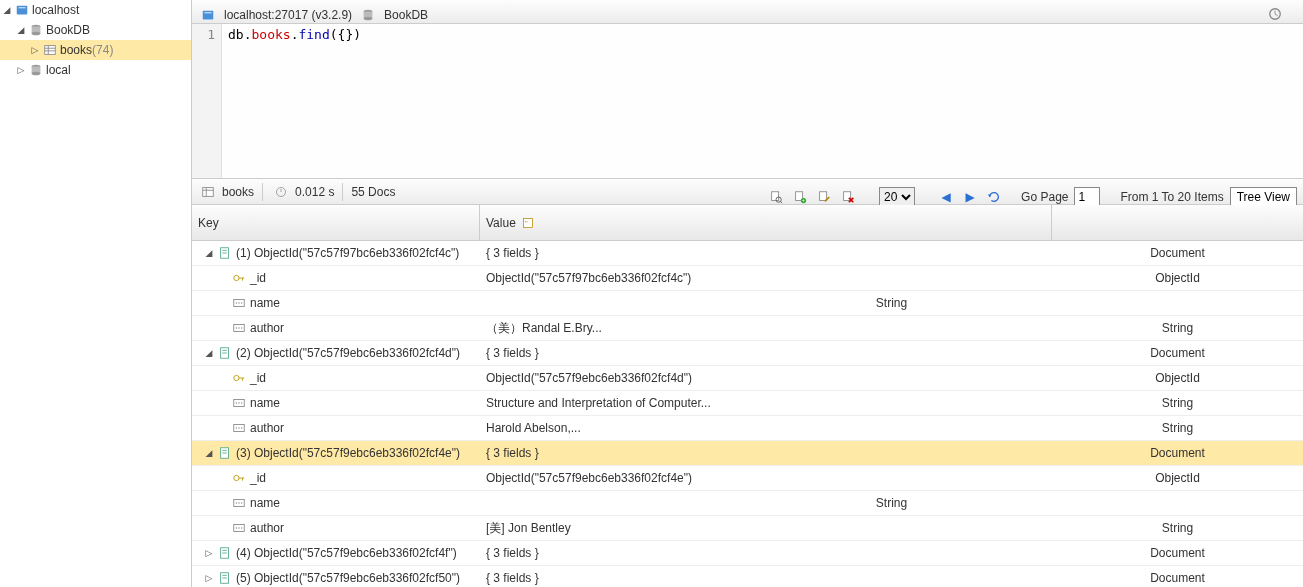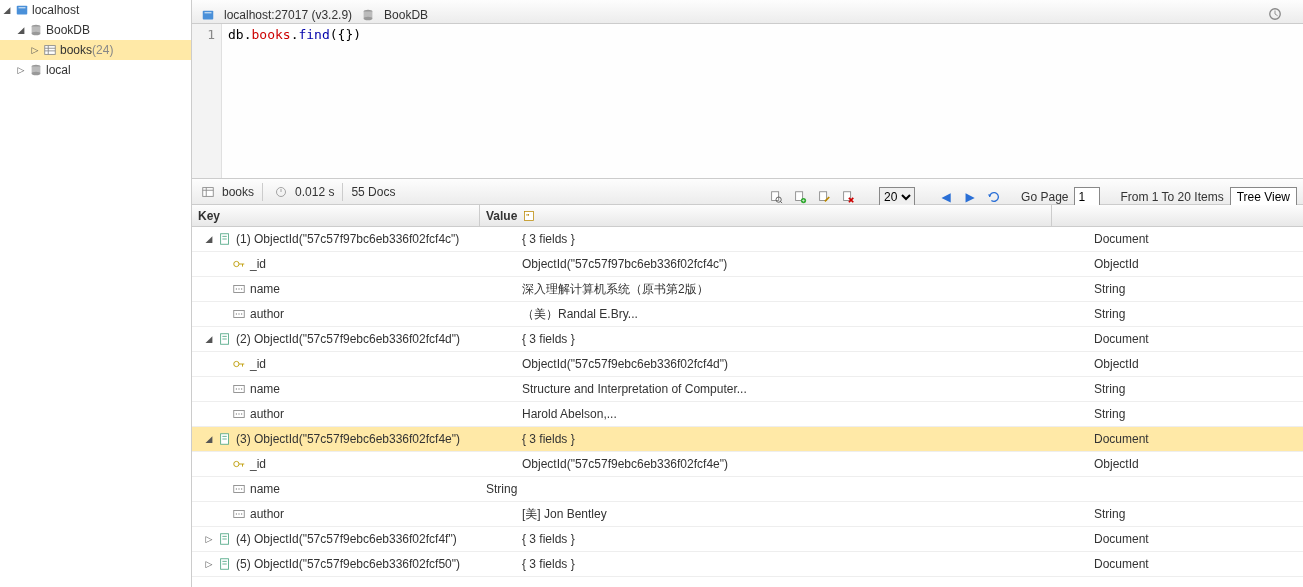--- a/index.html
+++ b/index.html
@@ -27,32 +27,32 @@
 .tok-fn { color: #00a; }
 .tok-paren { color: #000; }
 .status-bar { height: 26px; background: linear-gradient(#fdfdfd,#ececec); border-bottom: 1px solid #ccc; display: flex; align-items: center; padding: 0 6px; gap: 6px; }
 .status-left { display: flex; align-items: center; gap: 4px; }
 .sep { width: 1px; height: 18px; background: #ccc; margin: 0 4px; }
 .status-right { margin-left: auto; display: flex; align-items: center; gap: 6px; margin-top: 11px; }
 .icon-btn { width: 18px; height: 18px; display: flex; align-items: center; justify-content: center; cursor: pointer; }
 .pager-select { height: 20px; font-size: 12px; border: 1px solid #888; }
 .pager-input { width: 26px; height: 20px; font-size: 12px; text-align: left; padding: 0 3px; border: 1px solid #888; }
 .btn-outline { border: 1px solid #888; background: #fff; height: 20px; padding: 0 6px; font-size: 12px; cursor: pointer; }
-.table-header { display: flex; height: 22px; background: linear-gradient(#fdfdfd,#e8e8e8); border-bottom: 1px solid #ccc; font-weight: bold; }
+.table-header { display: flex; height: 36px; background: linear-gradient(#fdfdfd,#e8e8e8); border-bottom: 1px solid #ccc; }
 .th { border-right: 1px solid #ccc; padding: 3px 6px; display: flex; align-items: center; }
 .col-key { width: 288px; }
 .col-val { width: 572px; }
 .col-type { flex: 1; }
 .rows { flex: 1; overflow-y: auto; }
 .row { display: flex; height: 25px; align-items: center; border-bottom: 1px solid #eee; }
 .row.selected { background: #ffe9a7; }
 .cell { padding: 0 6px; display: flex; align-items: center; }
 .cell.key { width: 288px; }
-.cell.val { width: 572px; margin-left: 36px; }
-.cell.type { flex: 1; }
+.cell.val { width: 572px; }
+.cell.type { flex: 1; justify-content: center; }
 .row-toggle { width: 10px; font-size: 9px; color: #555; text-align: center; }
 .row-icon { width: 16px; height: 16px; margin: 0 3px; display: flex; align-items: center; justify-content: center; }
 .star-icon svg { fill: #f0c040; }
 .fav-text { color: #333; }
 .drop-tri { font-size: 8px; color: #444; margin-left: 2px; }
 .clock-icon svg { fill: #888; }
 .blue-disk svg { fill: #4a90d9; }
 .grey-disk svg { fill: #888; }
 </style>
 </head>
@@ -86,21 +86,21 @@
       <span class="tree-toggle">▷</span>
       <span class="tree-icon">
           <svg width="14" height="14" viewBox="0 0 16 16">
             <rect x="2" y="3" width="12" height="10" fill="#fff" stroke="#888"></rect>
             <line x1="2" y1="6" x2="14" y2="6" stroke="#888"></line>
             <line x1="2" y1="9" x2="14" y2="9" stroke="#888"></line>
             <line x1="6" y1="3" x2="6" y2="13" stroke="#888"></line>
           </svg>
         </span>
       <span class="tree-label">books</span>
-      <span class="tree-count">(24)</span>
+      <span class="tree-count">(74)</span>
     </div>
     <div class="tree-node ind1">
       <span class="tree-toggle">▷</span>
       <span class="tree-icon grey-disk">
           <svg width="14" height="14" viewBox="0 0 16 16">
             <ellipse cx="8" cy="4" rx="5" ry="2" fill="#999"></ellipse>
             <rect x="3" y="4" width="10" height="8" fill="#bbb"></rect>
             <ellipse cx="8" cy="12" rx="5" ry="2" fill="#999"></ellipse>
           </svg>
         </span>
@@ -291,23 +291,20 @@
             <span class="row-icon">
               <svg width="14" height="14" viewBox="0 0 16 16">
                 <rect x="2" y="4" width="12" height="8" fill="#fff" stroke="#888"></rect>
                 <circle cx="5" cy="8" r="0.8" fill="#888"></circle>
                 <circle cx="8" cy="8" r="0.8" fill="#888"></circle>
                 <circle cx="11" cy="8" r="0.8" fill="#888"></circle>
               </svg>
             </span>
             <span>name</span>
           </div>
-          <div class="cell val">
-            <span>深入理解计算机系统（原书第2版）</span>
-          </div>
           <div class="cell type">
             <span>String</span>
           </div>
         </div>
         <div class="row">
           <div class="cell key">
             <span style="width:30px"></span>
             <span class="row-icon">
               <svg width="14" height="14" viewBox="0 0 16 16">
                 <rect x="2" y="4" width="12" height="8" fill="#fff" stroke="#888"></rect>

